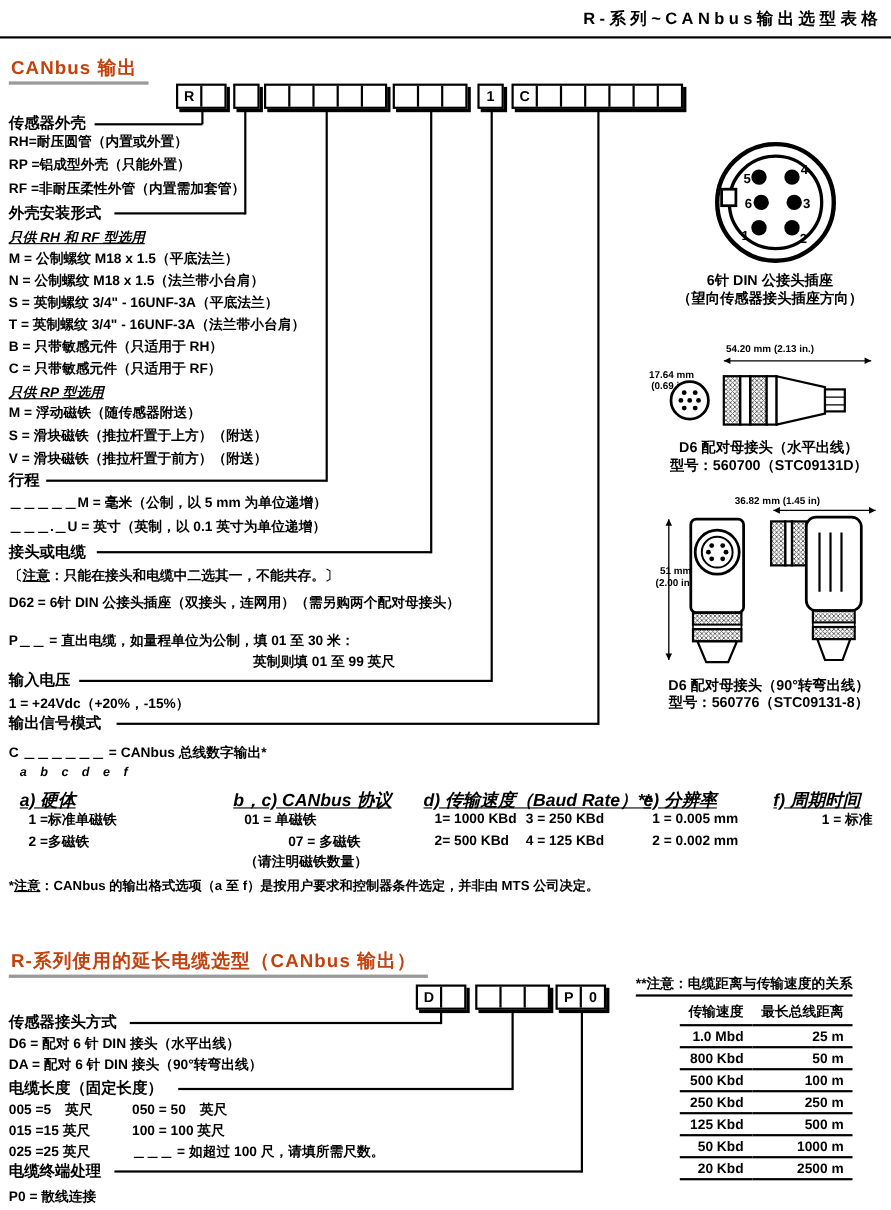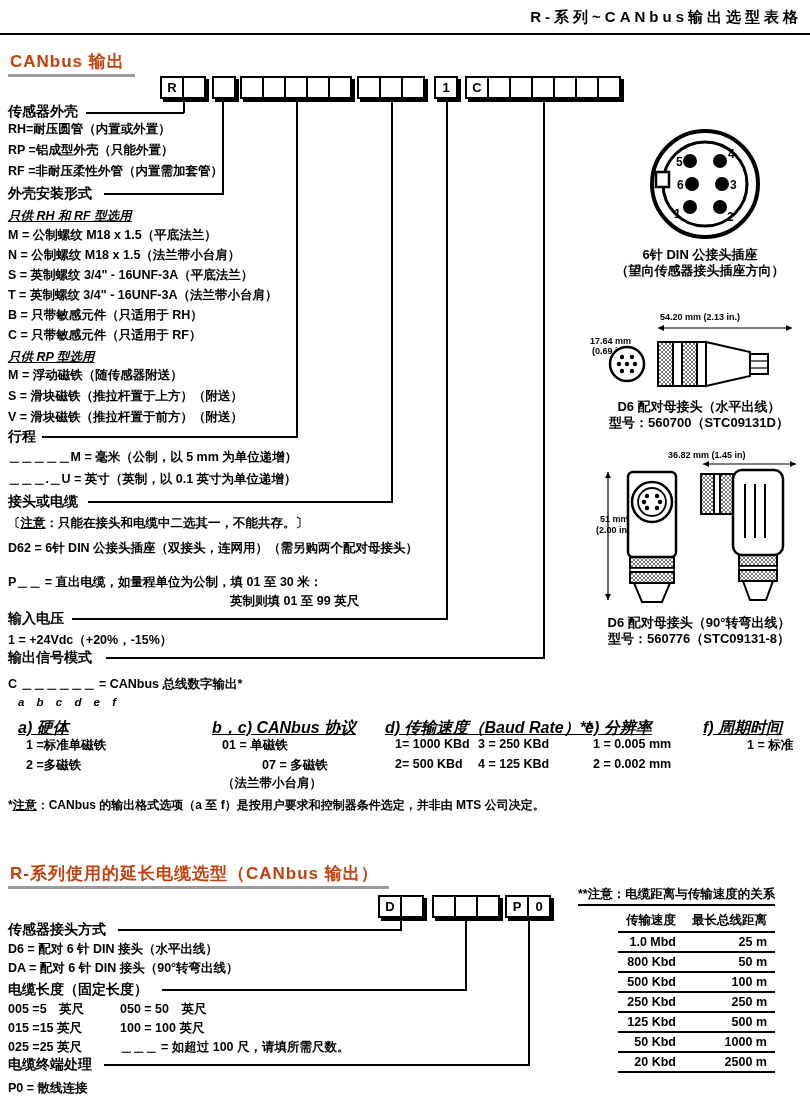--- a/index.html
+++ b/index.html
@@ -118,21 +118,21 @@
   <div class="abs item" style="left:8px;top:676px;">C ＿＿＿＿＿＿ = CANbus 总线数字输出*</div>
   <div class="abs letters" style="left:18px;top:696px;">a b c d e f</div>
 
   <div class="abs colh" style="left:18px;top:718px;">a) 硬体</div>
   <div class="abs item" style="left:26px;top:737px;">1 =标准单磁铁</div>
   <div class="abs item" style="left:26px;top:757px;">2 =多磁铁</div>
 
   <div class="abs colh" style="left:212px;top:718px;">b，c) CANbus 协议</div>
   <div class="abs item" style="left:222px;top:737px;">01 = 单磁铁</div>
   <div class="abs item" style="left:222px;top:757px;margin-left:40px;">07 = 多磁铁</div>
-  <div class="abs item" style="left:222px;top:775px;">（法兰带小台肩）</div>
+  <div class="abs item" style="left:222px;top:775px;">（请注明磁铁数量）</div>
 
   <div class="abs colh" style="left:385px;top:718px;">d) 传输速度（Baud Rate）**</div>
   <div class="abs item" style="left:395px;top:737px;">1= 1000 KBd</div>
   <div class="abs item" style="left:478px;top:737px;">3 =  250 KBd</div>
   <div class="abs item" style="left:395px;top:757px;">2=  500 KBd</div>
   <div class="abs item" style="left:478px;top:757px;">4 =  125 KBd</div>
 
   <div class="abs colh" style="left:585px;top:718px;">e) 分辨率</div>
   <div class="abs item" style="left:593px;top:737px;">1 = 0.005 mm</div>
   <div class="abs item" style="left:593px;top:757px;">2 = 0.002 mm</div>

